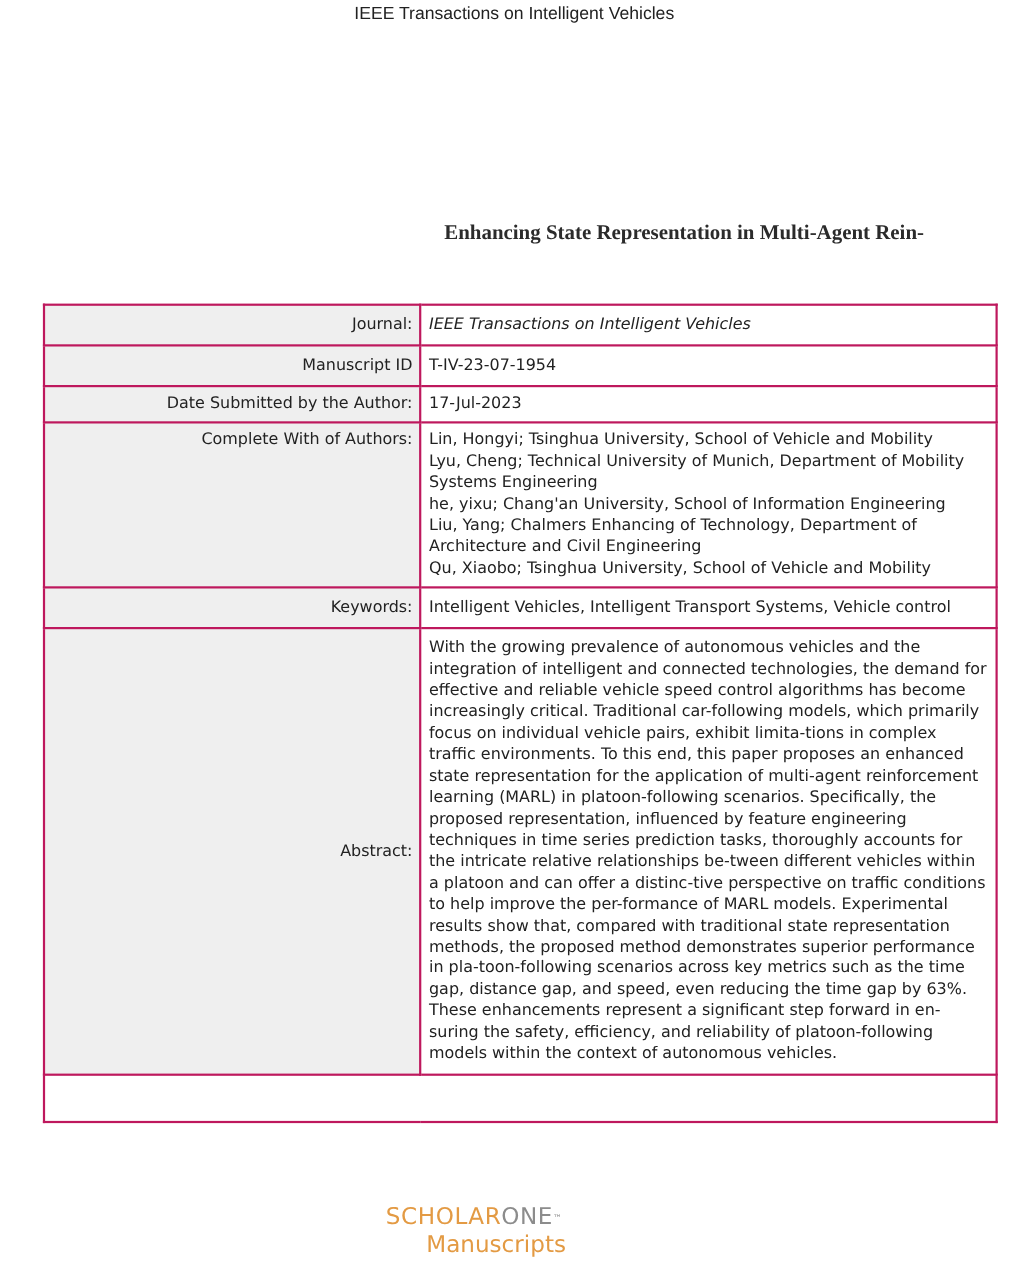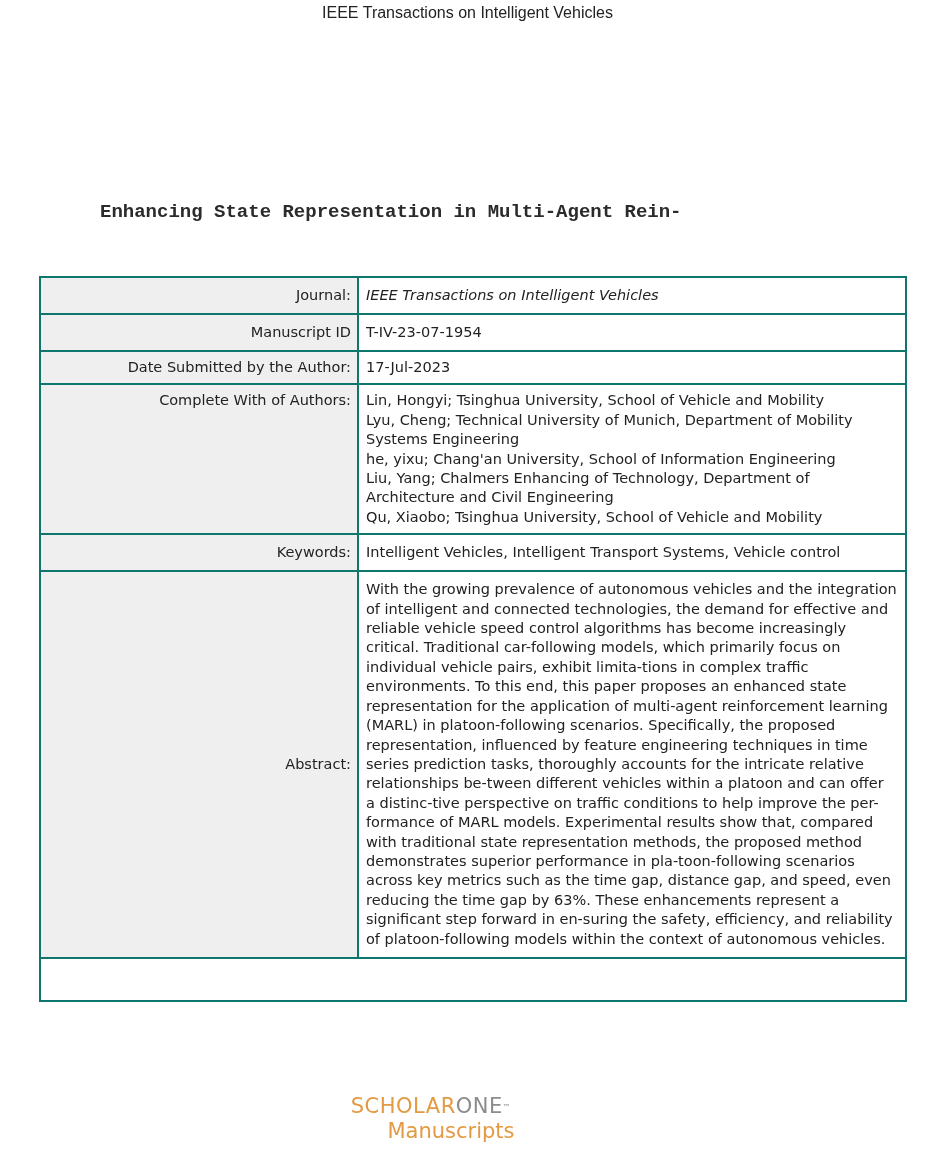--- a/index.html
+++ b/index.html
@@ -1,23 +1,23 @@
 <!DOCTYPE html>
 <html><head>
 <meta charset="utf-8">
 <style>
   html, body { margin: 0; padding: 0; background: #ffffff; }
   body { width: 935px; height: 1166px; position: relative; overflow: hidden; color: #1a1a1a; }
   .header { position: absolute; top: 4px; left: 0; width: 935px; text-align: center;
     font-family: "Liberation Sans", sans-serif; font-size: 16px; color: #222; }
-  .title { position: absolute; top: 199px; left: 100px; width: 740px; text-align: left;
-    font-family: Liberation Mono, monospace; font-weight: bold; font-size: 19px; line-height: 26px; color: #2b2b2b; }
+  .title { position: absolute; top: 199px; left: 100px; width: 740px; text-align: right;
+    font-family: Liberation Serif, serif; font-weight: bold; font-size: 19px; line-height: 26px; color: #2b2b2b; }
   table.meta { position: absolute; top: 276px; left: 39px; width: 868px; border-collapse: collapse;
     border: 2px solid #8a8a8a; font-family: "DejaVu Sans", sans-serif; font-size: 14.5px; }
-  table.meta td { border: 2px solid #0f766e; vertical-align: middle; line-height: 19.4px; }
+  table.meta td { border: 2px solid #be185d; vertical-align: middle; line-height: 19.4px; }
   td.lbl { width: 250px; background: #efefef; text-align: right; padding: 6px 6px 6px 4px; color: #222; }
   td.val { background: #ffffff; padding: 6px 8px 6px 7px; color: #222; }
   td.val.italic { font-style: italic; }
   .author-line { display: block; }
   tr.r-journal td, tr.r-id td, tr.r-type td { height: 23px; }
   tr.r-keywords td { height: 23px; }
   tr.r-empty td { height: 39px; background: #fff; }
   .logo { position: absolute; top: 1094px; left: 0; width: 862px; text-align: center;
     font-family: "DejaVu Sans", sans-serif; }
   .logo-top { font-size: 21px; letter-spacing: 0.5px; line-height: 24px; }
@@ -39,21 +39,21 @@
   <tbody>
       <tr class="r-journal">
     <td class="lbl">Journal:</td>
     <td class="val italic">IEEE Transactions on Intelligent Vehicles</td>
   </tr>
   <tr class="r-id">
     <td class="lbl">Manuscript ID</td>
     <td class="val">T-IV-23-07-1954</td>
   </tr>
   <tr class="r-date">
-    <td class="lbl" style="padding-left:60px;">Date Submitted by the Author:</td>
+    <td class="lbl" style="padding-left:84px;">Date Submitted by the Author:</td>
     <td class="val">17-Jul-2023</td>
   </tr>
   <tr class="r-authors">
     <td class="lbl" style="vertical-align: top;">Complete With of Authors:</td>
     <td class="val">
       <span class="author-line">Lin, Hongyi; Tsinghua University, School of Vehicle and Mobility</span>
       <span class="author-line">Lyu, Cheng; Technical University of Munich, Department of Mobility</span>
       <span class="author-line">Systems Engineering</span>
       <span class="author-line">he, yixu; Chang'an University, School of Information Engineering</span>
       <span class="author-line">Liu, Yang; Chalmers Enhancing of Technology, Department of</span>

